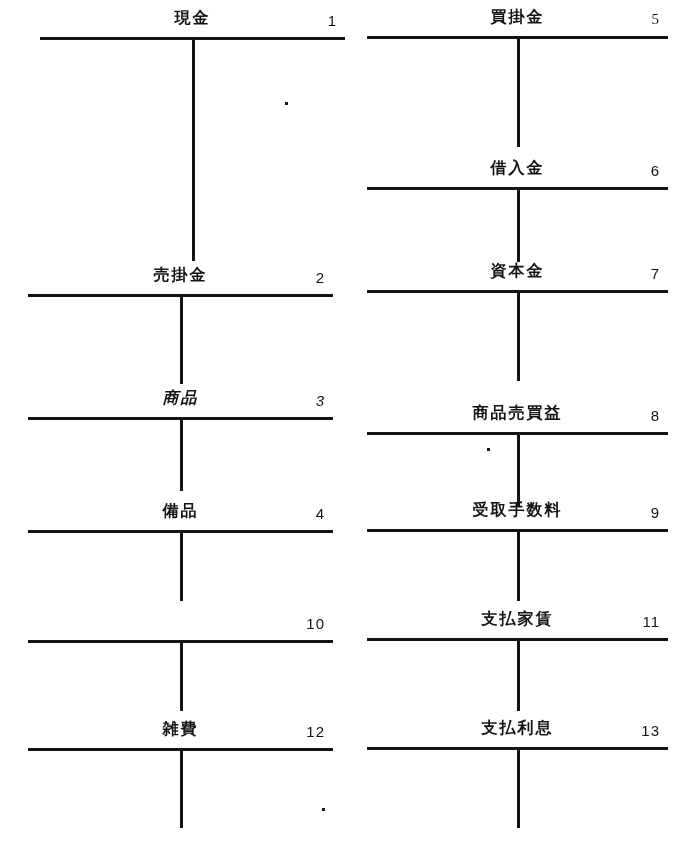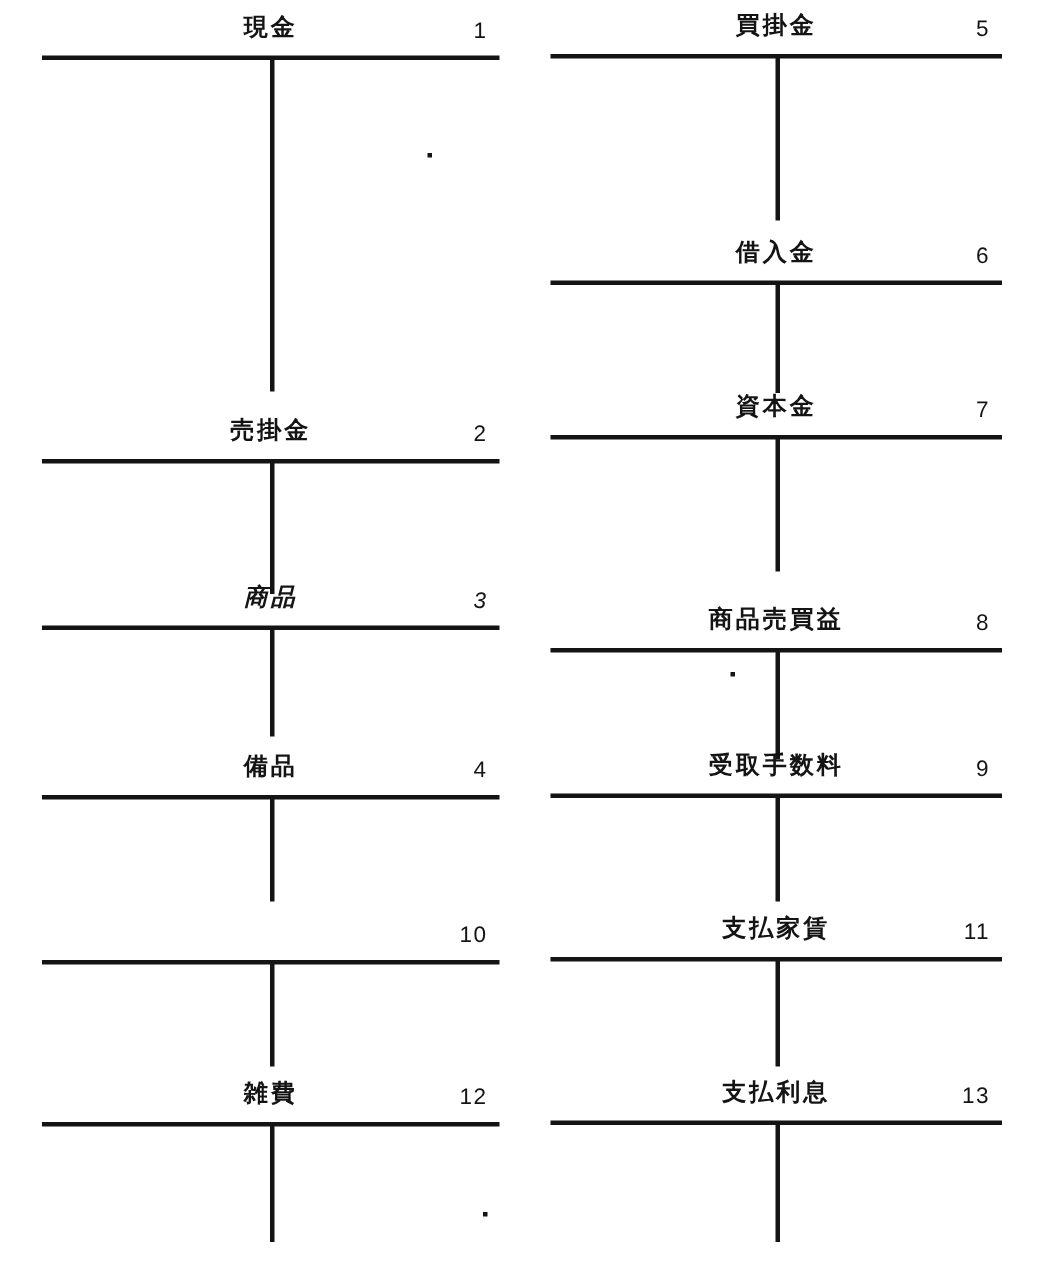--- a/index.html
+++ b/index.html
@@ -71,27 +71,27 @@
     position: absolute;
     width: 3px;
     height: 3px;
     background: var(--ink, #141414);
   }
 </style>
 </head>
 <body>
 
 <div id="page" style="--paper: #ffffff; --ink: #141414;">
-    <div class="t-account" style="left: 28px; width: 305px; top: 3px; height: 258px;">
+    <div class="t-account" style="left: 40px; width: 305px; top: 3px; height: 258px;">
       <div class="t-title">現金</div>
       <div class="t-number">1</div>
       <div class="t-rule"></div>
       <div class="t-stem"></div>
     </div>
-    <div class="t-account" style="left: 28px; width: 305px; top: 272px; height: 124px; text-decoration: underline;">
+    <div class="t-account" style="left: 28px; width: 305px; top: 260px; height: 124px; text-decoration: underline;">
       <div class="t-title">売掛金</div>
       <div class="t-number">2</div>
       <div class="t-rule"></div>
       <div class="t-stem"></div>
     </div>
     <div class="t-account" style="left: 28px; width: 305px; top: 383px; height: 108px; font-style: italic;">
       <div class="t-title">商品</div>
       <div class="t-number">3</div>
       <div class="t-rule"></div>
       <div class="t-stem"></div>
@@ -106,21 +106,21 @@
       <div class="t-number">10</div>
       <div class="t-rule"></div>
       <div class="t-stem"></div>
     </div>
     <div class="t-account" style="left: 28px; width: 305px; top: 714px; height: 114px;">
       <div class="t-title">雑費</div>
       <div class="t-number">12</div>
       <div class="t-rule"></div>
       <div class="t-stem"></div>
     </div>
-    <div class="t-account" style="left: 367px; width: 301px; top: 2px; height: 145px;">
+    <div class="t-account" style="left: 367px; width: 301px; top: 2px; height: 145px; font-family: Liberation Serif, serif;">
       <div class="t-title">買掛金</div>
       <div class="t-number">5</div>
       <div class="t-rule"></div>
       <div class="t-stem"></div>
     </div>
     <div class="t-account" style="left: 367px; width: 301px; top: 153px; height: 109px; text-align: center;">
       <div class="t-title">借入金</div>
       <div class="t-number">6</div>
       <div class="t-rule"></div>
       <div class="t-stem"></div>

